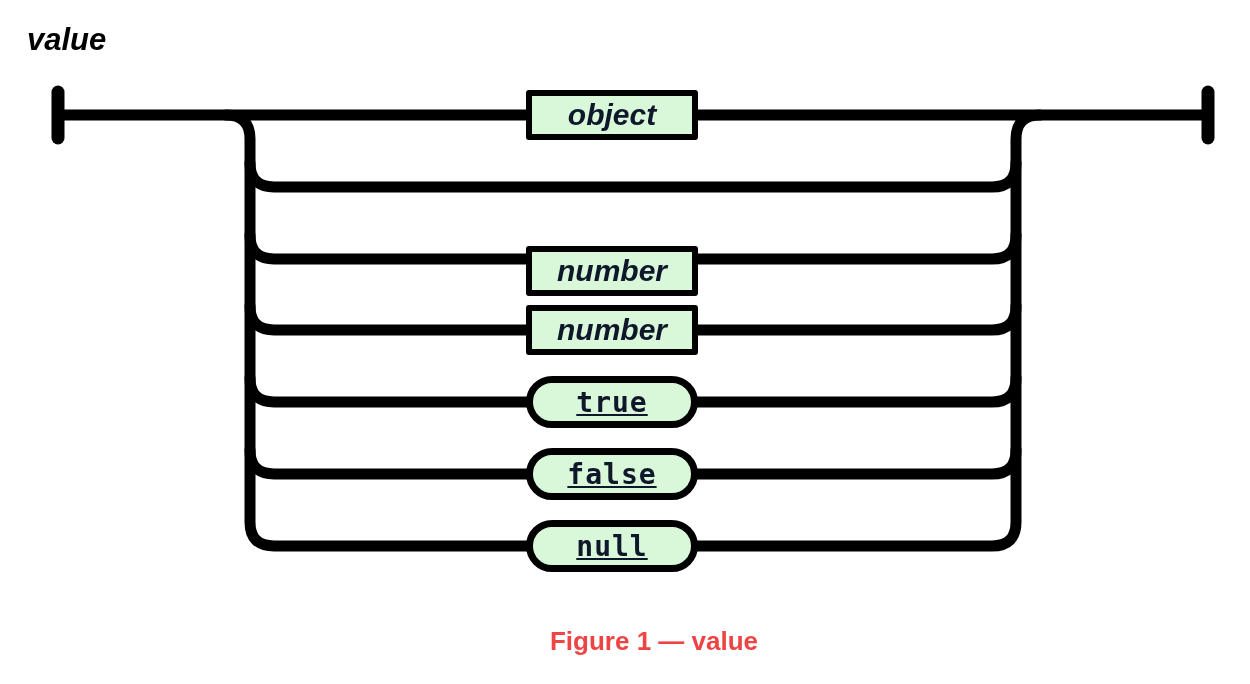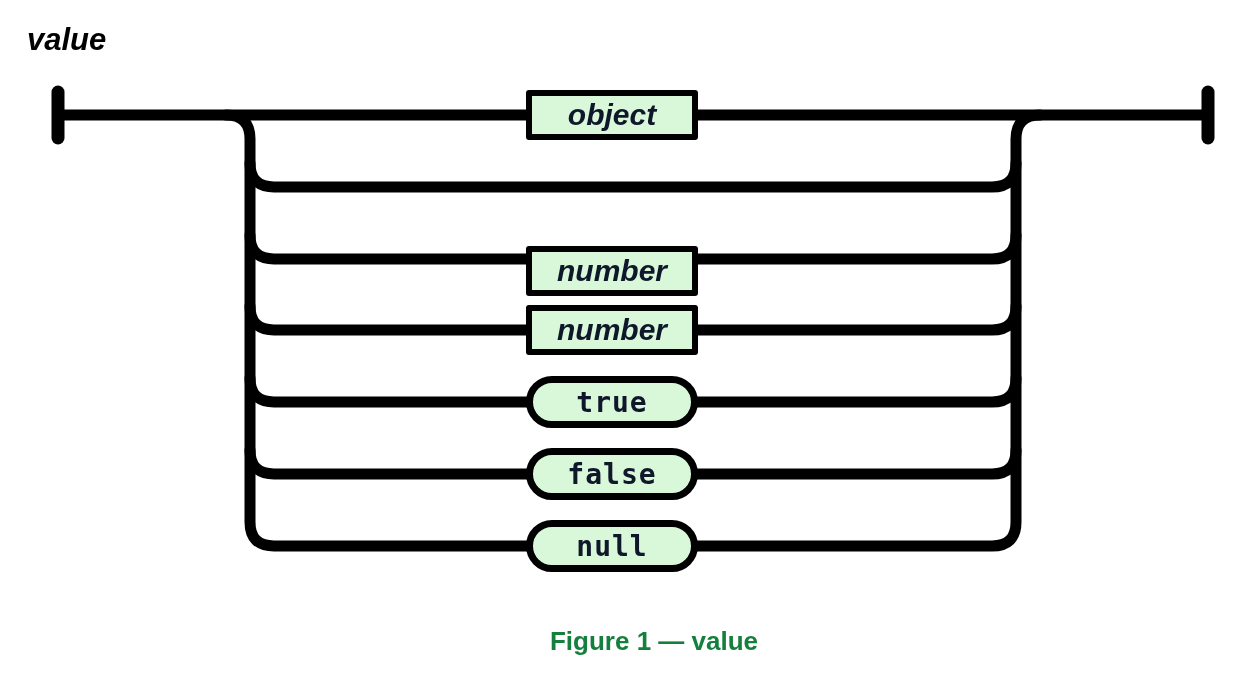--- a/index.html
+++ b/index.html
@@ -33,33 +33,34 @@
     box-sizing:border-box;color:#0f172a;z-index:2;
   }
   .node.rect{
     height:50px;border-radius:3px;
     font:italic 700 30px "Liberation Sans",sans-serif;
   }
   .node.pill{
     height:52px;border-width:7px;border-radius:27px;
     font:700 28px "DejaVu Sans Mono",monospace;
     letter-spacing:1px;
+    text-decoration:underline;
   }
   .row-0{top:90px;}   
   .row-1{top:162px;}  
   .row-2{top:234px;margin-top:12px;}  
   .row-3{top:305px;}  
   .row-4{top:376px;}  
   .row-5{top:448px;}  
   .row-6{top:520px;}  
   .caption{
     position:absolute;left:654px;top:626px;
     transform:translateX(-50%);
     font:700 26px "Liberation Sans",sans-serif;
-    color:#15803d;white-space:nowrap;
+    color:#ef4444;white-space:nowrap;
   }
   .watermark{
     position:absolute;right:13px;top:641px;
     font:400 18px "Liberation Sans",sans-serif;
     color:var(--watermark,#c6c6c6);white-space:nowrap;
   }
 </style>
 </head>
 <body>
 

